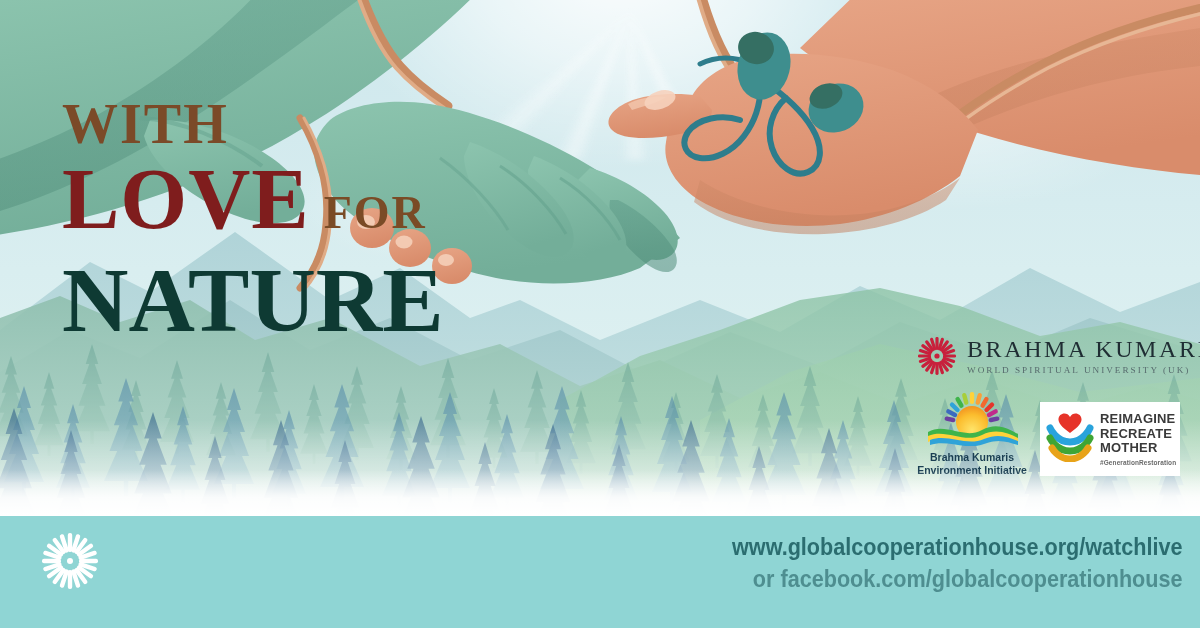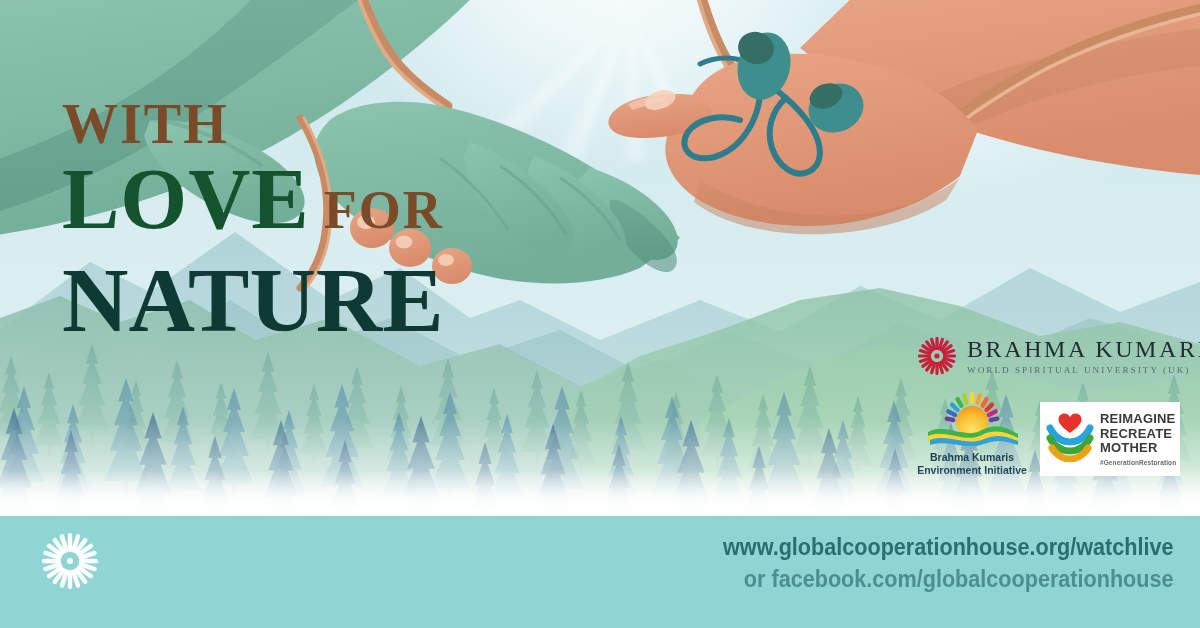--- a/index.html
+++ b/index.html
@@ -53,22 +53,22 @@
     font-family:"Liberation Serif","DejaVu Serif",serif;
     line-height:1;
     font-weight:bold;
     -webkit-font-smoothing:antialiased;
   }
   .hl-with{
     font-size:56px;letter-spacing:2px;color:#7b4a28;
     display:block;margin-bottom:4px;
   }
   .hl-love-row{display:block;white-space:nowrap;margin-bottom:2px;}
-  .hl-love{font-size:86px;letter-spacing:1px;color:#14532d;}
-  .hl-for{font-size:54px;letter-spacing:2px;color:#7a4b26;margin-left:14px;}
+  .hl-love{font-size:86px;letter-spacing:1px;color:#7f1d1d;}
+  .hl-for{font-size:46px;letter-spacing:2px;color:#7a4b26;margin-left:14px;}
   .hl-mother{
     display:block;font-size:92px;letter-spacing:0px;color:#0e3a33;margin-top:12px;
   }
   .hl-nature{
     display:block;font-size:92px;letter-spacing:0px;color:#0e3a33;margin-top:6px;
   }
 
   
   .logo-bk{
     position:absolute;left:916px;top:332px;width:262px;height:48px;
@@ -132,21 +132,21 @@
     font-family:"Liberation Sans",sans-serif;
     font-size:22px;font-weight:bold;line-height:1.24;
     transform:scaleX(.86);transform-origin:left center;white-space:nowrap;
   }
   .bar-l2{
     font-family:"Liberation Sans",sans-serif;
     font-size:25px;font-weight:bold;line-height:1.22;letter-spacing:.3px;
     transform:scaleX(.86);transform-origin:left center;white-space:nowrap;margin-top:3px;
   }
   .bar-right{
-    position:absolute;right:26px;top:532px;text-align:right;
+    position:absolute;right:17px;top:532px;text-align:right;
   }
   .bar-url1{
     font-family:"Liberation Sans",sans-serif;
     font-size:24px;font-weight:bold;color:#2b6d70;line-height:1.26;
     transform:scaleX(.9);transform-origin:right center;white-space:nowrap;
   }
   .bar-url2{
     font-family:"Liberation Sans",sans-serif;
     font-size:24px;font-weight:bold;color:#4e8e90;line-height:1.26;
     transform:scaleX(.9);transform-origin:right center;white-space:nowrap;margin-top:2px;

